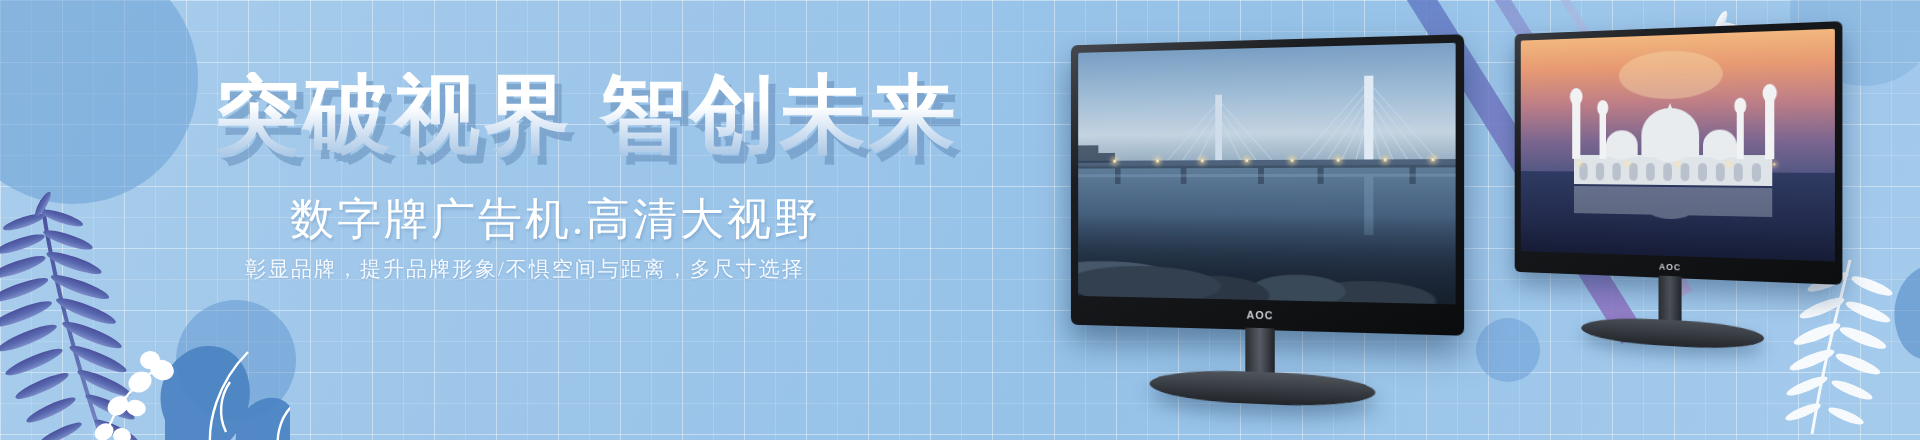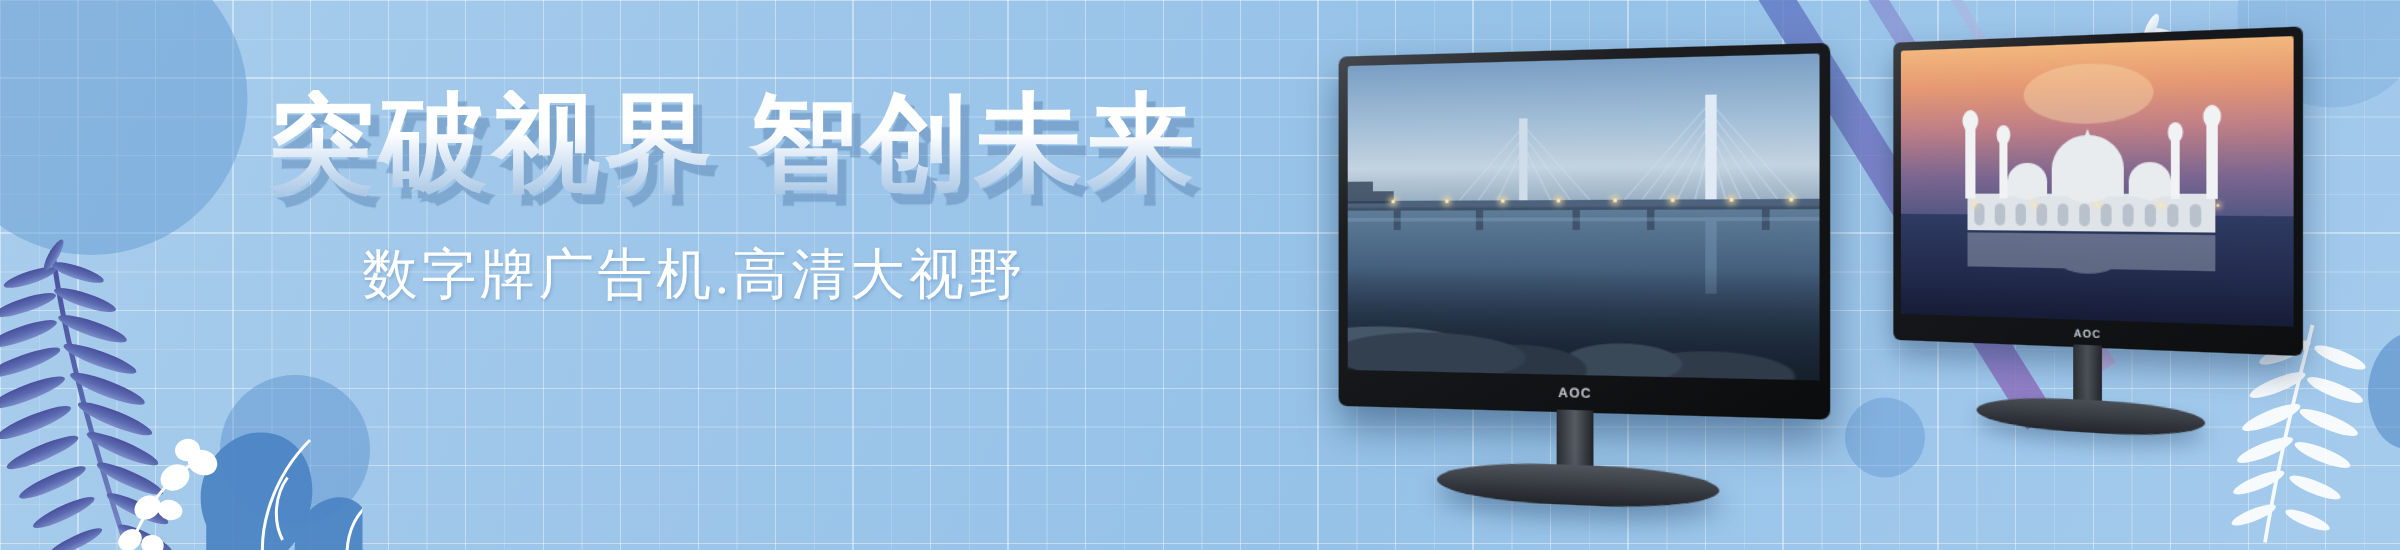--- a/index.html
+++ b/index.html
@@ -244,20 +244,21 @@
       </g>
       <g fill="#4d85c4" opacity=".55">
         <path d="M300 330 C286 300 300 262 326 256 L330 256 L330 350 C318 350 306 344 300 330 Z"></path>
       </g>
     </svg>
   </div>
 
   <div class="copy">
     <div class="headline">突破视界 智创未来</div>
     <div class="subline">数字牌广告机.高清大视野</div>
+    <div class="tagline">彰显品牌，提升品牌形象/不惧空间与距离，多尺寸选择</div>
   </div>
 
   <div class="monitors">
 
     <div class="mon mon-b">
       <div class="bezel">
         <div class="screen">
           <div class="sky-mosque"></div>
           <div class="mwater"></div>
           <svg width="100%" height="100%" viewBox="0 0 326 221" preserveAspectRatio="none" style="position:absolute;inset:0;">

